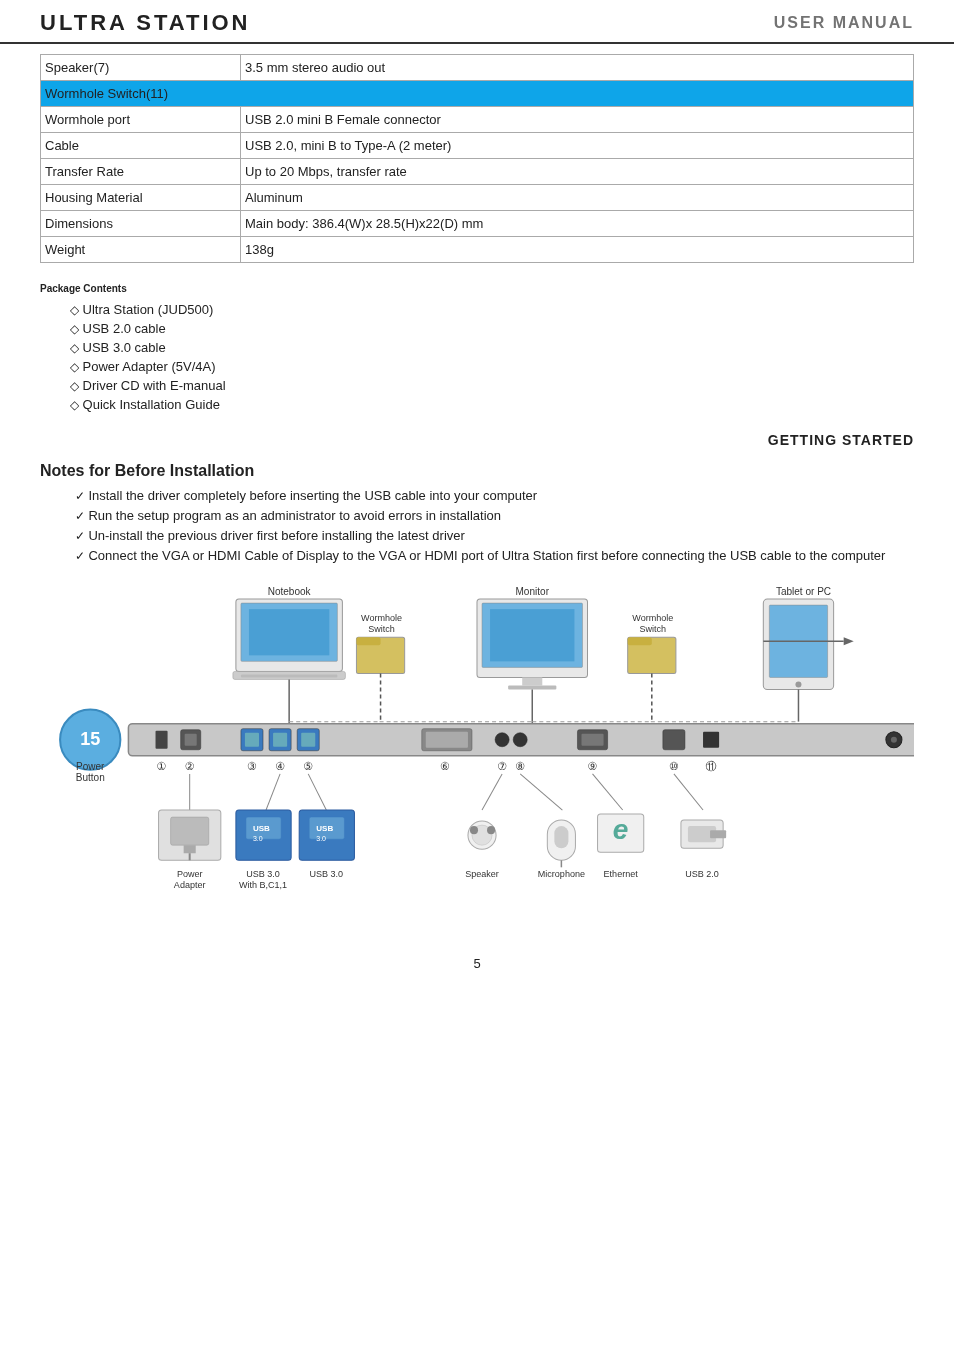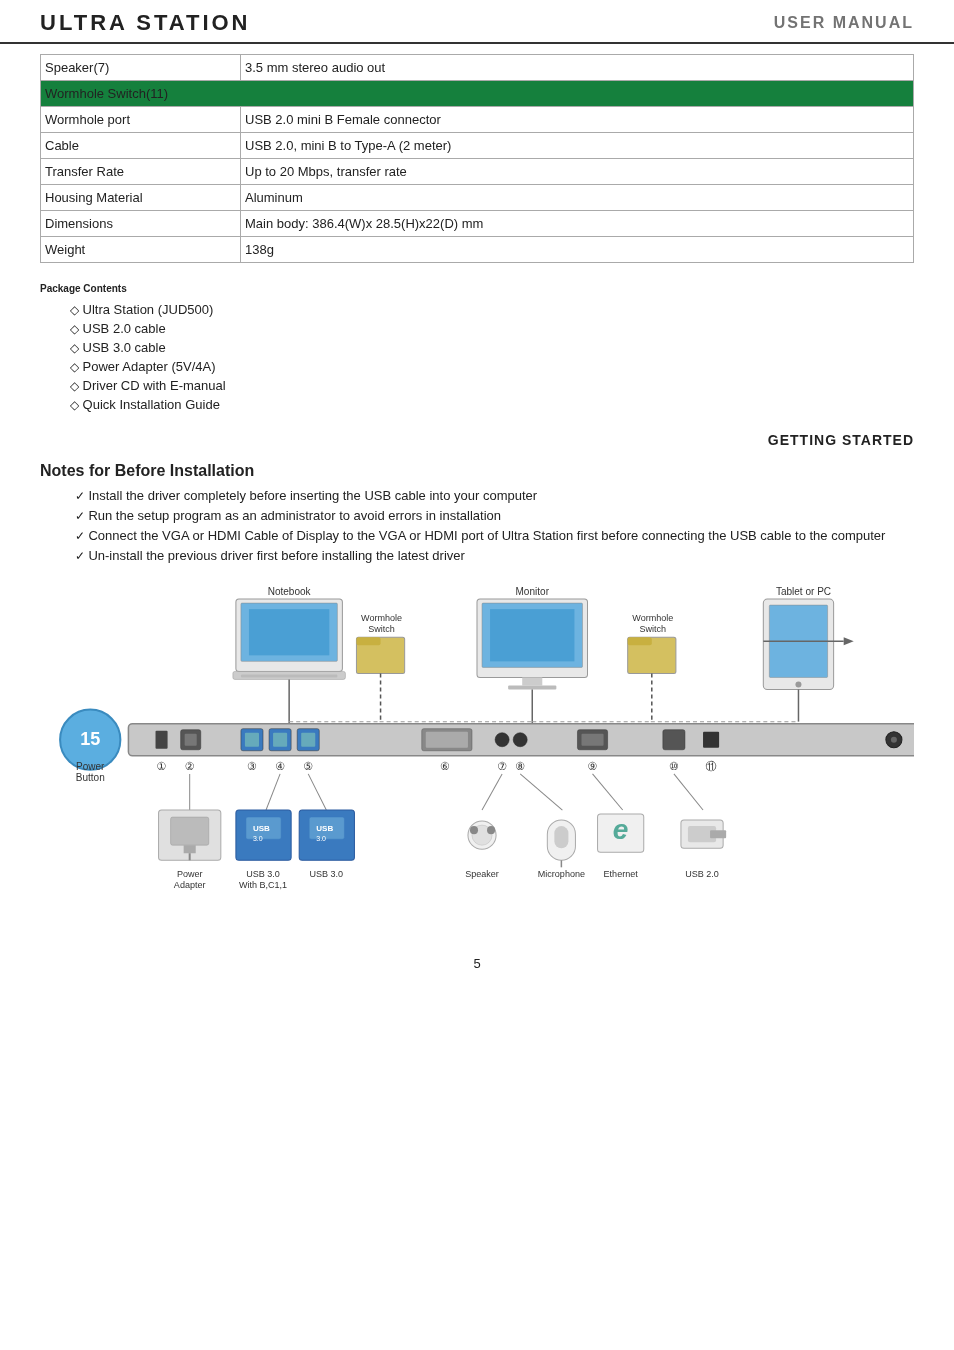--- a/index.html
+++ b/index.html
@@ -45,21 +45,21 @@
       width: 100%;
       border-collapse: collapse;
       margin-bottom: 20px;
     }
     .spec-table td {
       border: 1px solid #aaa;
       padding: 5px 4px;
       vertical-align: middle;
     }
     .spec-table tr.section-header td {
-      background-color: #15803d;
+      background-color: #0ea5e9;
       font-weight: normal;
       font-size: 13px;
     }
     .spec-table td:first-child {
       width: 200px;
     }
 
     
     .section-heading {
       font-weight: bold;
@@ -181,22 +181,22 @@
         <li>Quick Installation Guide</li>
       </ul>
   </div>
 
   <div>
     <div class="getting-started-heading">GETTING STARTED</div>
     <div class="notes-heading">Notes for Before Installation</div>
     <ul class="notes-list" id="notes-list">
         <li>Install the driver completely before inserting the USB cable into your computer</li>
         <li>Run the setup program as an administrator to avoid errors in installation</li>
+        <li>Un-install the previous driver first before installing the latest driver</li>
         <li>Connect the VGA or HDMI Cable of Display to the VGA or HDMI port of Ultra Station first before connecting the USB cable to the computer</li>
-        <li>Un-install the previous driver first before installing the latest driver</li>
       </ul>
   </div>
 
   <div class="diagram-area">
     <svg viewBox="0 0 870 330" width="100%" xmlns="http://www.w3.org/2000/svg" style="font-family:Arial,sans-serif;">
 
       <text x="248" y="14" font-size="10" text-anchor="middle" fill="#333">Notebook</text>
 
       <text x="340" y="40" font-size="9" text-anchor="middle" fill="#333">Wormhole</text>
       <text x="340" y="51" font-size="9" text-anchor="middle" fill="#333">Switch</text>

